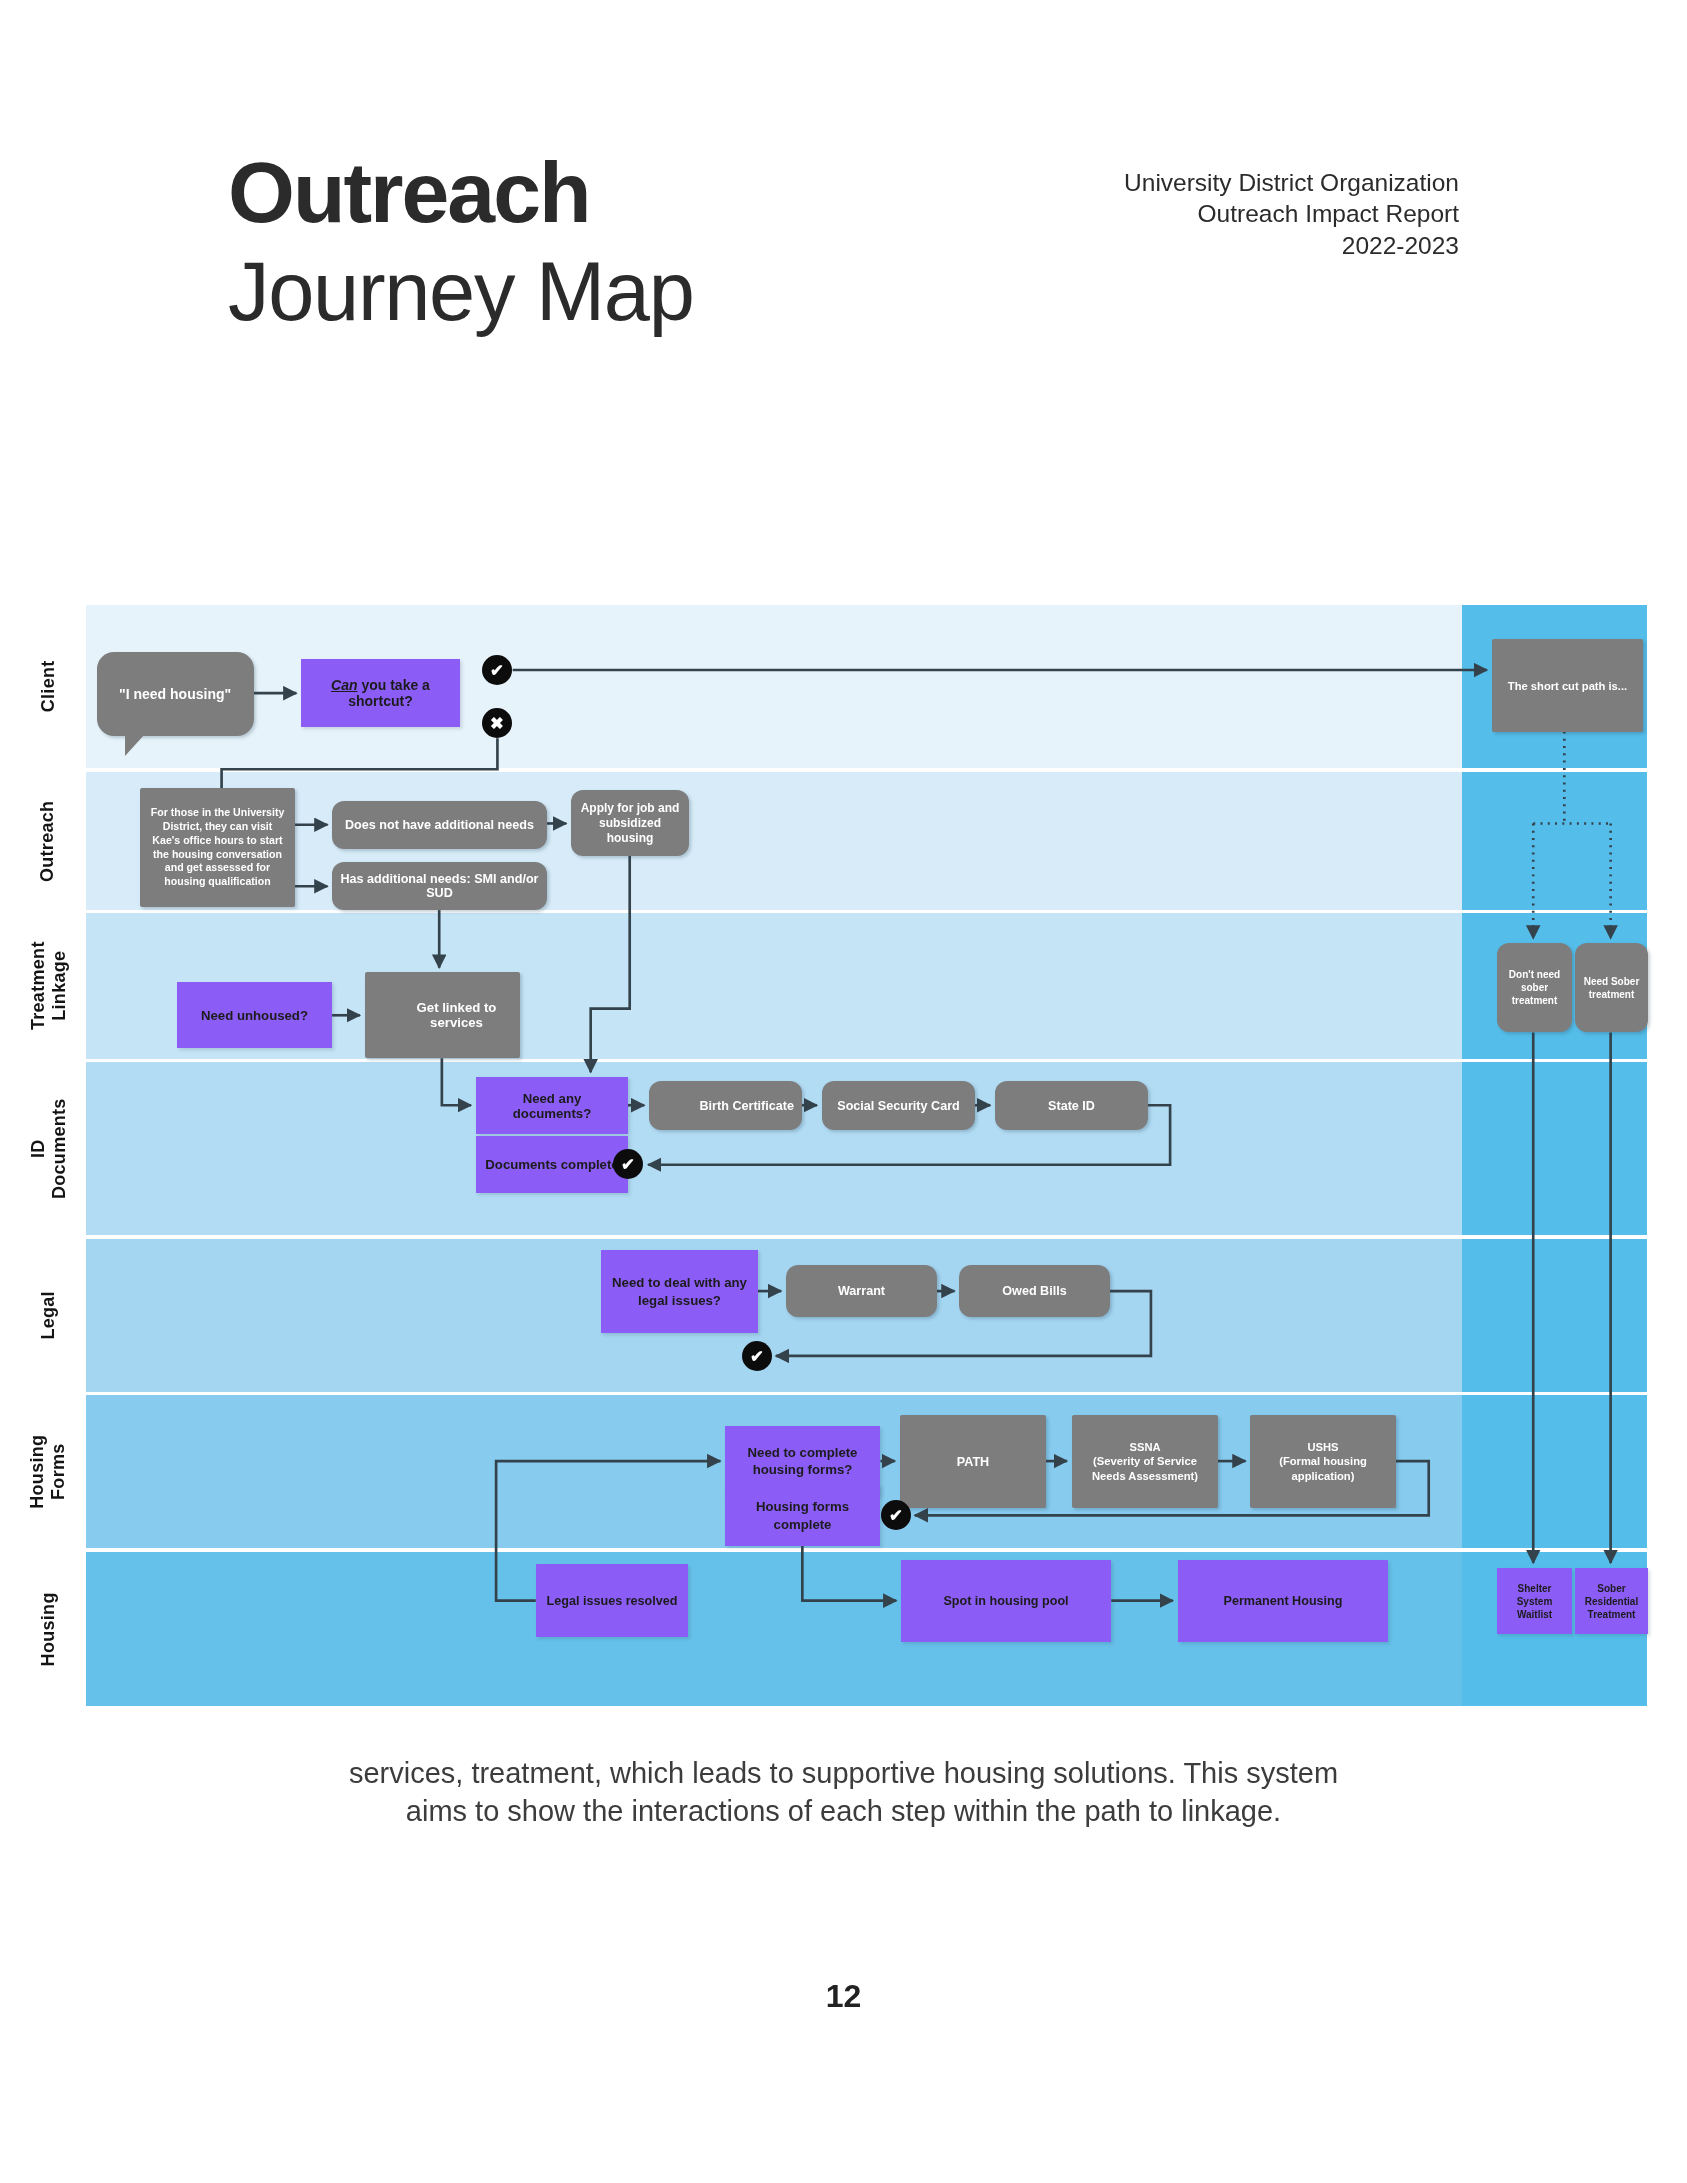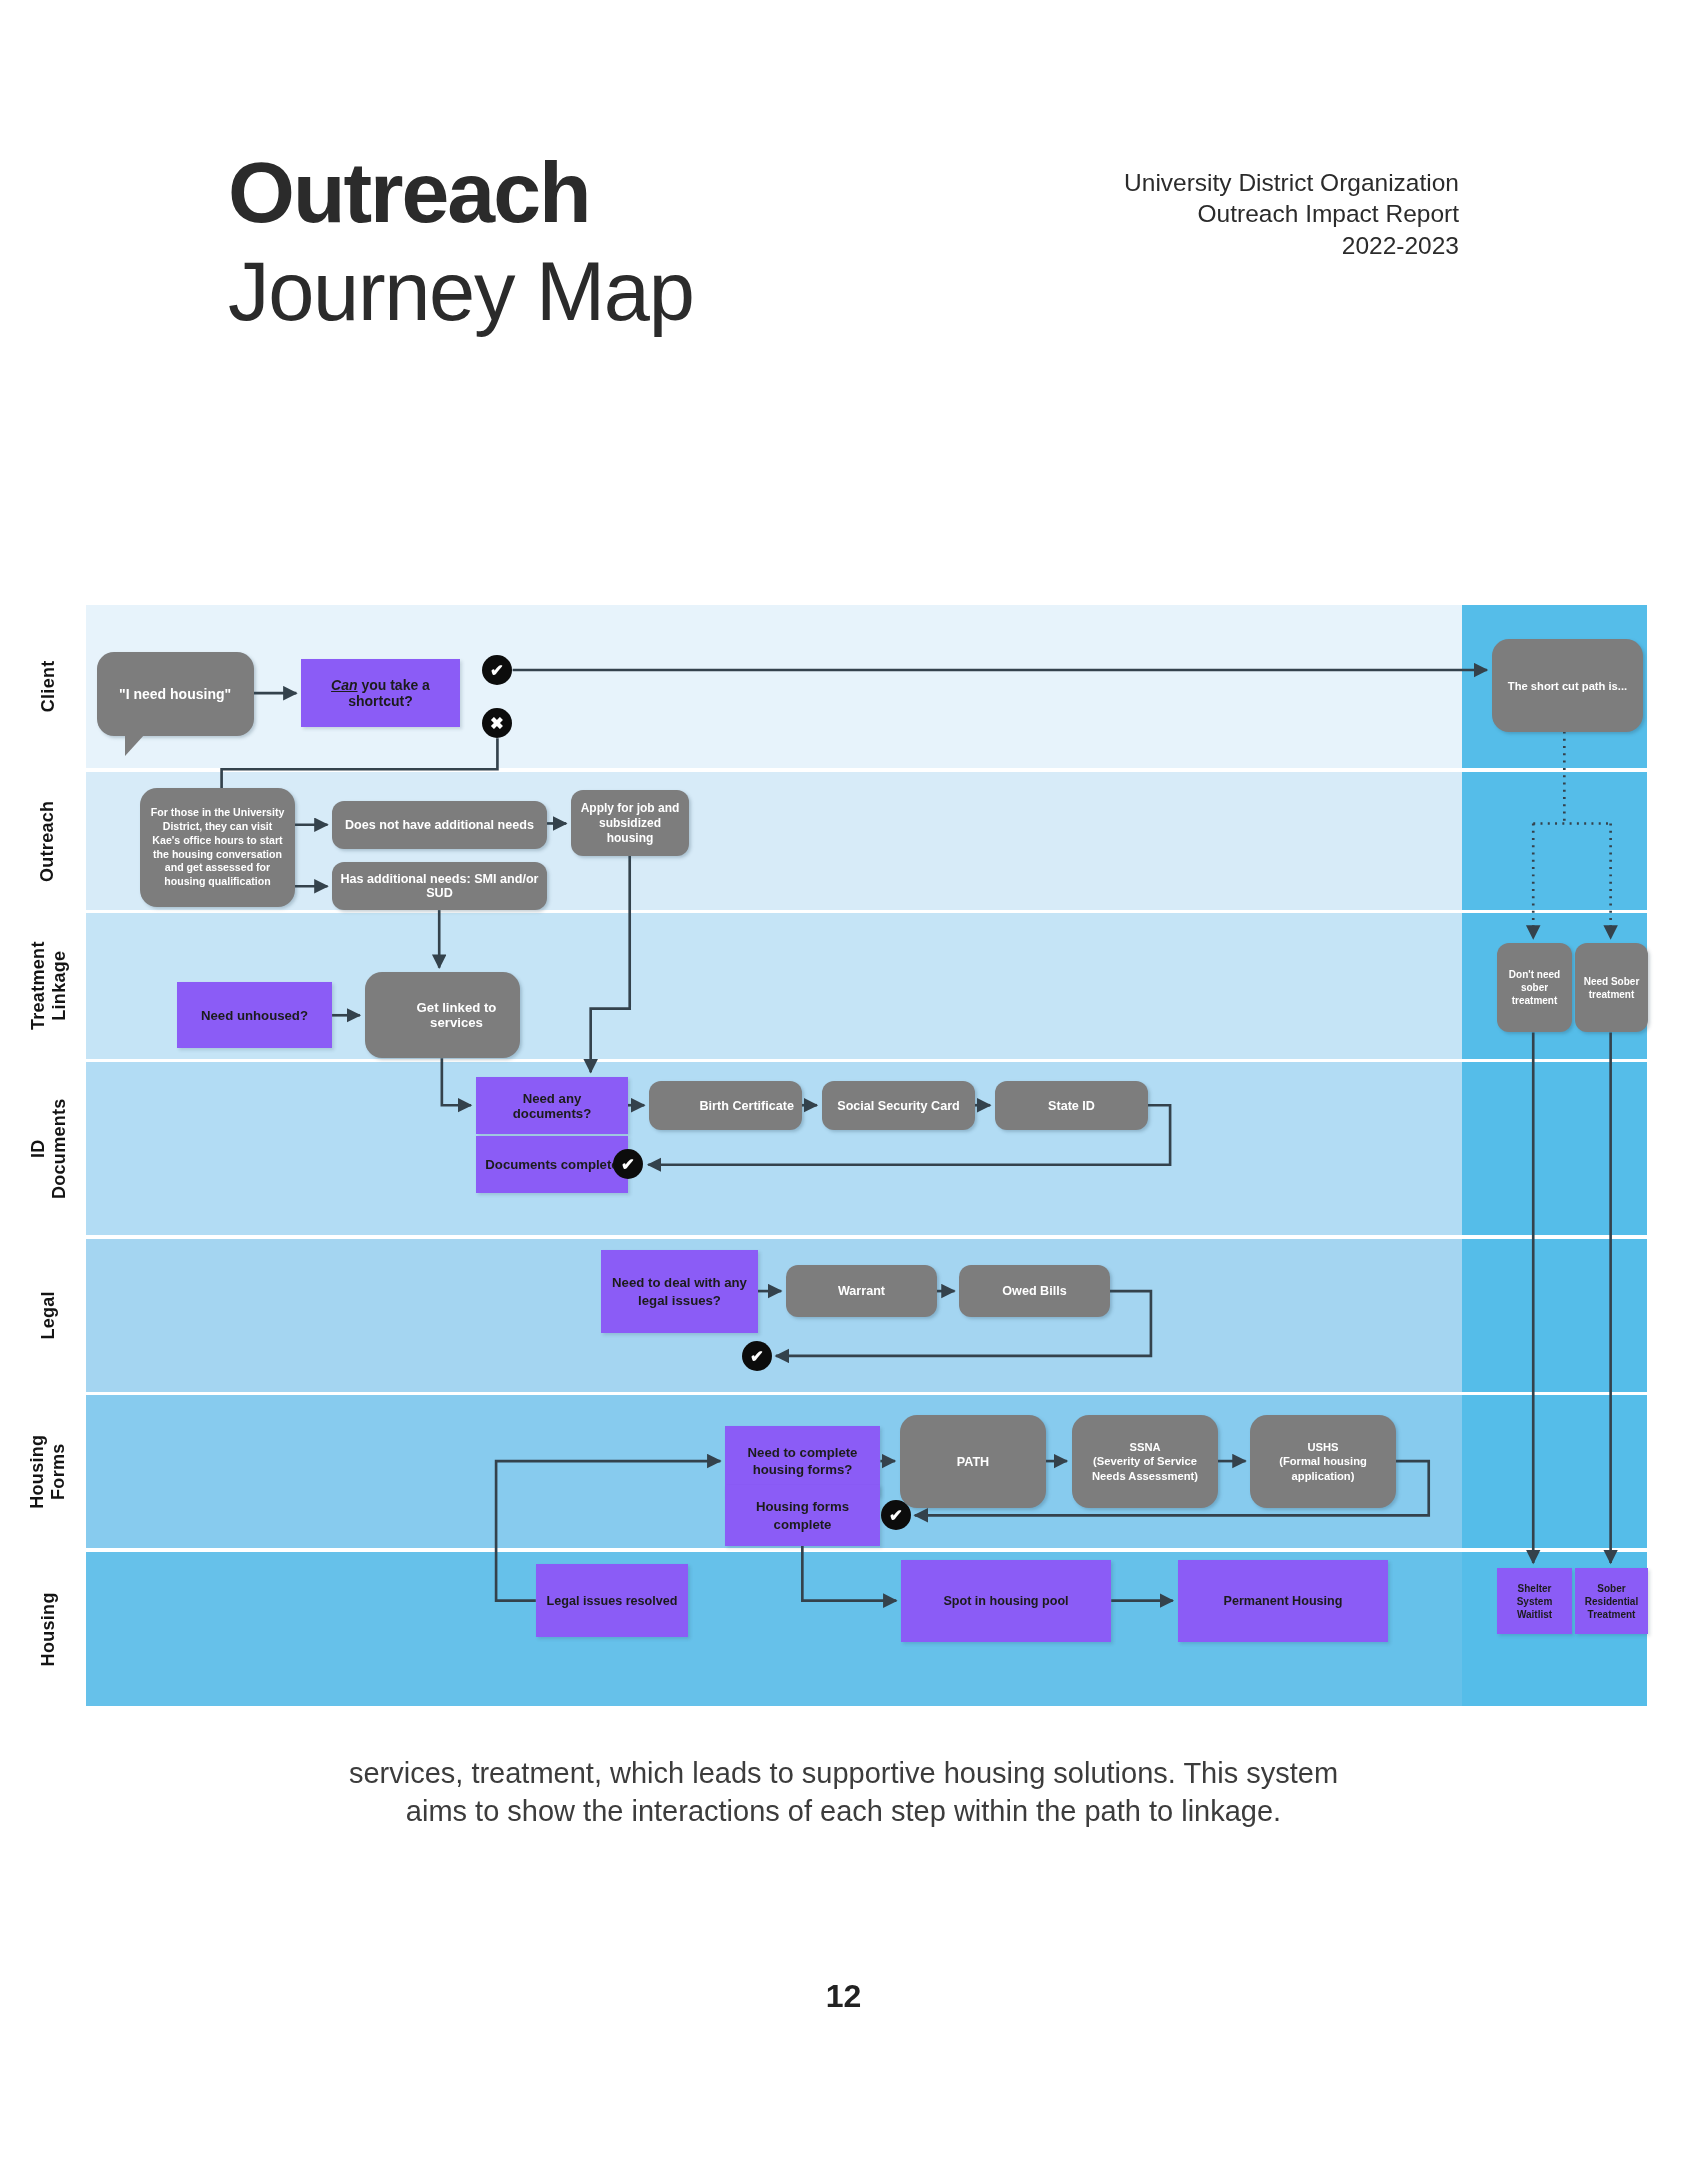--- a/index.html
+++ b/index.html
@@ -21,21 +21,21 @@
                   align-items:center;justify-content:center;}
   .row-label{transform:rotate(-90deg);font-weight:bold;font-size:18px;color:#141414;
              white-space:pre-line;text-align:center;line-height:1.15;letter-spacing:0.3px;}
 
   
   .node{position:absolute;box-sizing:border-box;display:flex;align-items:center;
         justify-content:center;text-align:center;font-weight:bold;padding:4px 8px;
         z-index:3;}
   .gray{background:#7d7d7d;color:#ffffff;border-radius:12px;
         box-shadow:2px 2px 3.3px rgba(40,70,90,0.25);}
-  .gray-lg{border-radius:17px;}
+  .gray-lg{border-radius:2px;}
   .white{background:#8b5cf6;color:#1c1c1c;box-shadow:2px 2px 3.3px rgba(40,70,90,0.18);}
   .badge{position:absolute;width:30px;height:30px;border-radius:50%;background:#0c0c0c;
          color:#ffffff;display:flex;align-items:center;justify-content:center;
          font-size:16.5px;font-weight:bold;z-index:6;}
   .speech{border-radius:17px;}
   .speech:after{content:"";position:absolute;left:28px;bottom:-20px;width:0;height:0;
                 border-top:22.5px solid #7d7d7d;border-right:20px solid transparent;}
   .em-can{font-style:italic;text-decoration:underline;}
 
   .connectors{position:absolute;left:0;top:0;z-index:2;}

